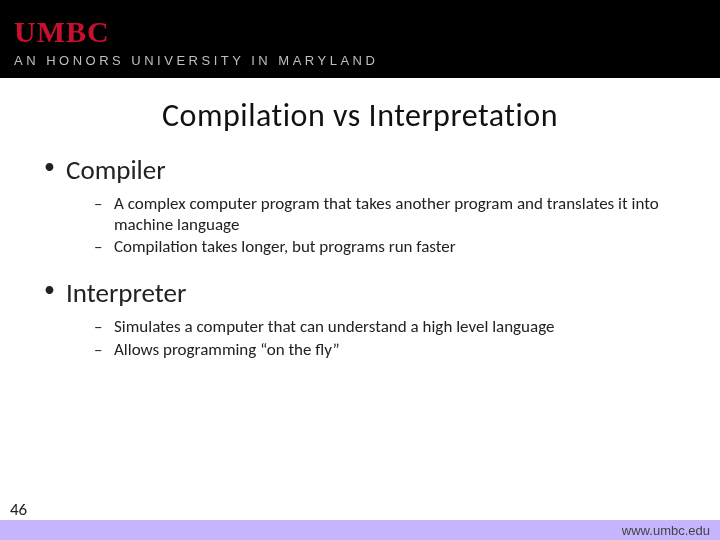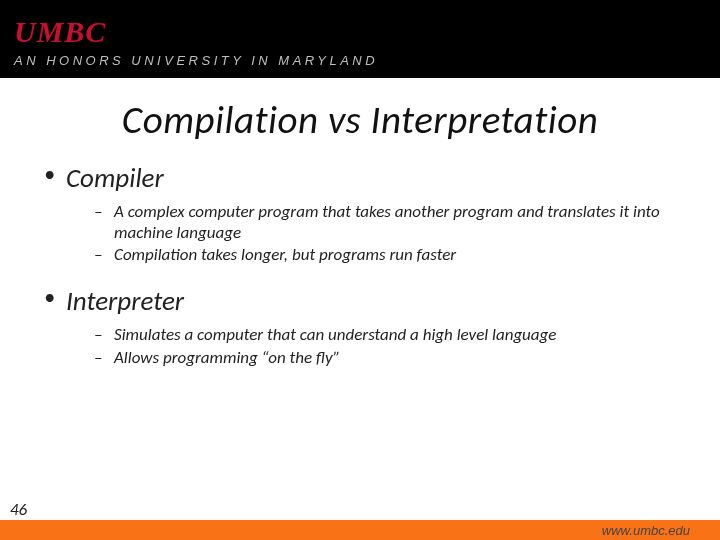--- a/index.html
+++ b/index.html
@@ -1,31 +1,31 @@
 <!DOCTYPE html>
 <html><head>
 <meta charset="utf-8">
 <style>
   * { margin: 0; padding: 0; box-sizing: border-box; }
   html, body { width: 720px; height: 540px; font-family: Calibri, Arial, sans-serif; background: #fff; overflow: hidden; }
-  .slide { width: 720px; height: 540px; position: relative; display: flex; flex-direction: column; font-style: italic; }
+  .slide { width: 720px; height: 540px; position: relative; display: flex; flex-direction: column; }
   .header { background: #000; height: 78px; width: 100%; padding: 10px 14px 6px 14px; display: flex; flex-direction: column; justify-content: center; }
   .logo-row { display: flex; align-items: baseline; gap: 2px; }
   .logo-text { color: #c8102e; font-weight: 700; font-size: 30px; letter-spacing: 1px; font-family: Georgia, 'Times New Roman', serif; }
   .tagline { color: #bfbfbf; font-size: 13px; letter-spacing: 3.5px; margin-top: 4px; font-family: Arial, sans-serif; }
   .body { flex: 1; padding: 18px 30px 0 30px; }
-  .title { font-size: 39px; font-weight: 400; text-align: center; color: #111; margin-bottom: 18px; letter-spacing: 0.5px; }
+  .title { font-size: 32px; font-weight: 400; text-align: center; color: #111; margin-bottom: 18px; letter-spacing: 0.5px; }
   ul.level1 { list-style: none; padding-left: 14px; }
   ul.level1 > li { position: relative; padding-left: 22px; margin-bottom: 6px; font-size: 27px; color: #222; }
   ul.level1 > li::before { content: "•"; position: absolute; left: 0; top: 0; font-size: 22px; color: #222; }
   ul.level2 { list-style: none; padding-left: 28px; margin-top: 8px; margin-bottom: 18px; }
   ul.level2 > li { position: relative; padding-left: 20px; font-size: 17px; color: #222; line-height: 1.22; margin-bottom: 2px; }
   ul.level2 > li::before { content: "–"; position: absolute; left: 0; top: 0; }
   .footer { position: absolute; left: 0; bottom: 0; width: 100%; }
-  .gold-bar { height: 20px; background: #f97316; width: 100%; display: flex; align-items: center; justify-content: flex-end; padding-right: 30px; }
+  .gold-bar { height: 20px; background: #c4b5fd; width: 100%; display: flex; align-items: center; justify-content: flex-end; padding-right: 10px; }
   .page-num { position: absolute; left: 10px; bottom: 20px; font-size: 17px; color: #222; }
   .url { font-size: 13px; color: #444; font-family: Arial, sans-serif; }
 </style>
 </head>
 <body>
 
 <div class="slide">
 
   <div class="header">
     <div class="logo-row">

